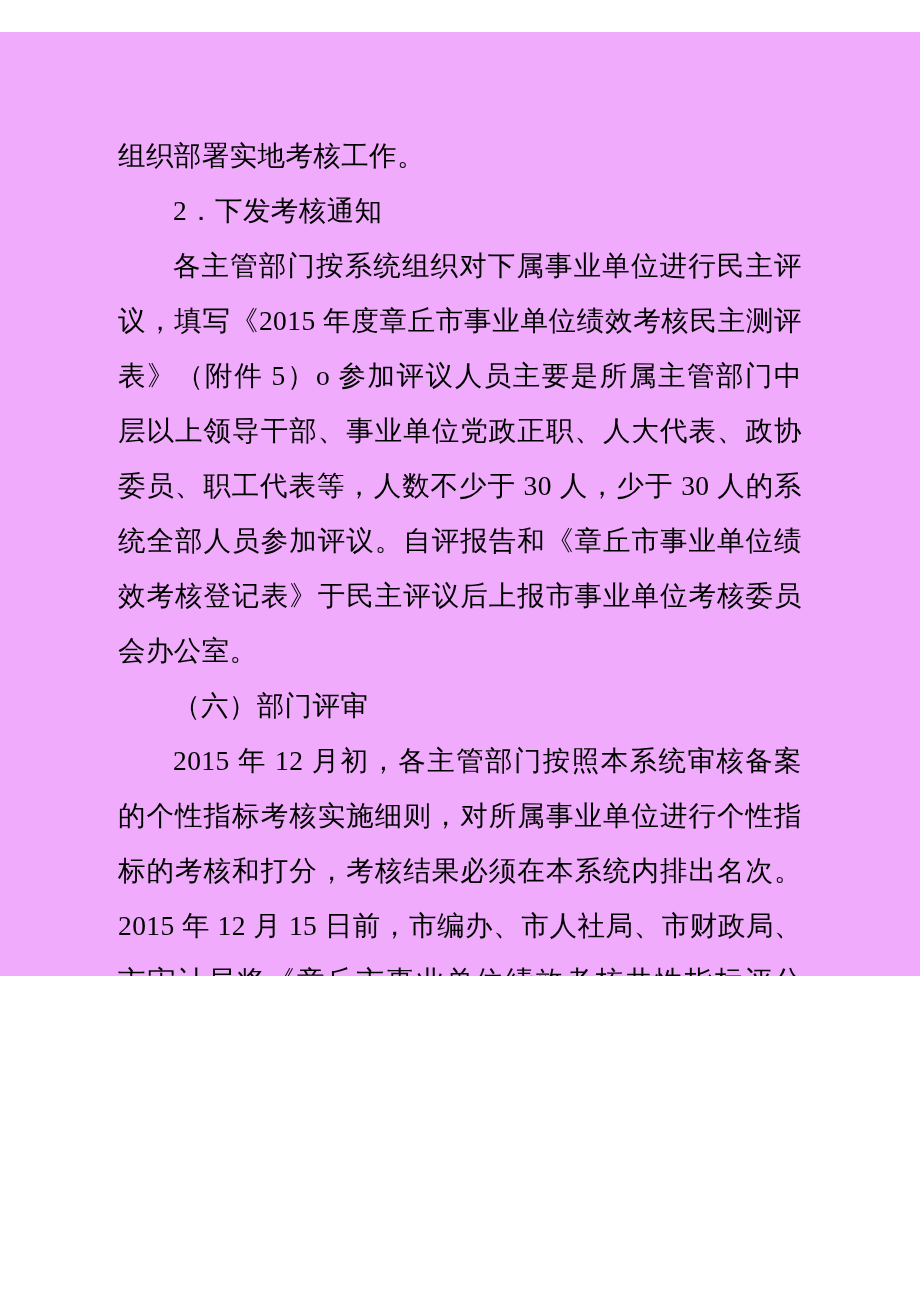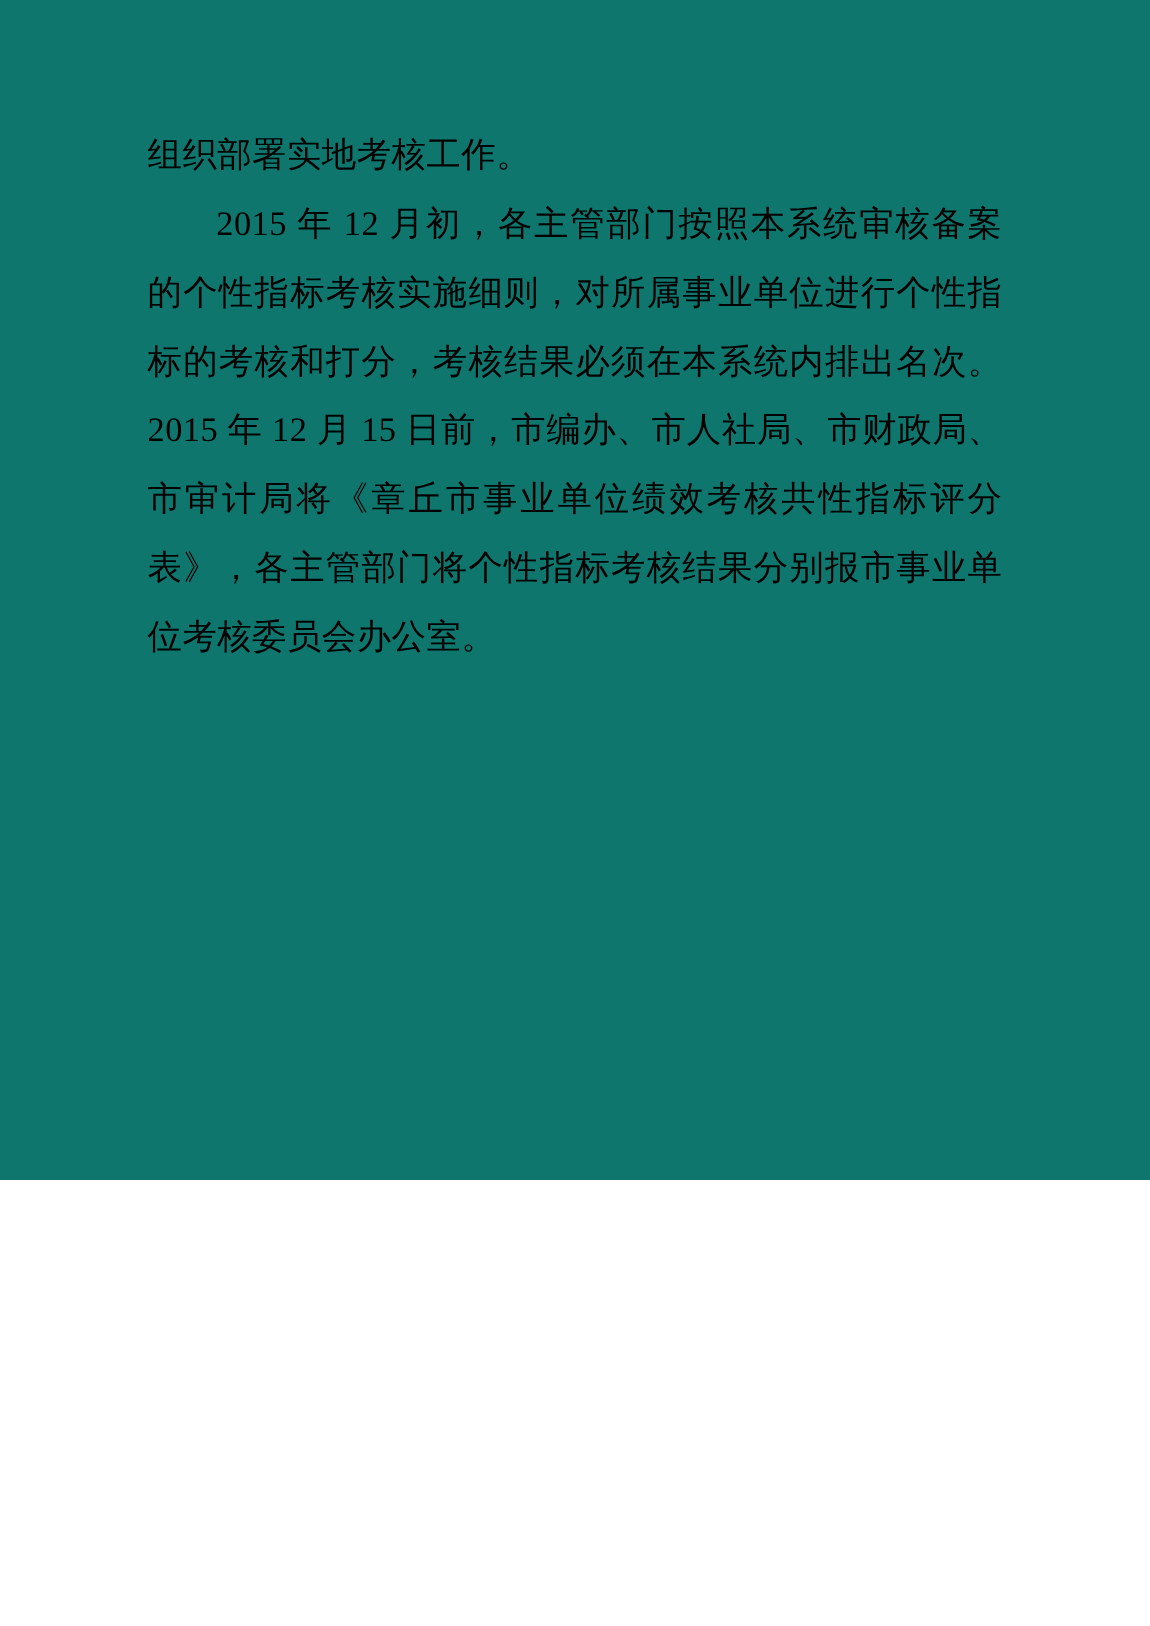--- a/index.html
+++ b/index.html
@@ -3,27 +3,28 @@
 <meta charset="utf-8">
 <style>
   html, body {
     margin: 0;
     padding: 0;
     background: #ffffff;
   }
   .page {
     width: 920px;
     height: 944px;
-    background: #0f766e;
+    background: #f0abfc;
     position: relative;
     box-sizing: border-box;
     padding: 96px 118px 40px 118px;
     font-family: "Liberation Serif", "DejaVu Serif", serif;
     color: #000000;
     overflow: hidden;
+    margin-top: 32px;
   }
   .doc-body {
     font-size: 27.5px;
     line-height: 55px;
     text-align: justify;
     text-justify: inter-ideograph;
     letter-spacing: 0.4px;
   }
   p {
     margin: 0;
@@ -35,16 +36,19 @@
   .noindent {
     text-indent: 0;
   }
 </style>
 </head>
 <body>
 
 <div class="page">
   <div class="doc-body">
     <p class="noindent">组织部署实地考核工作。</p>
+    <p class="indent2">2．下发考核通知</p>
+    <p class="indent2">各主管部门按系统组织对下属事业单位进行民主评议，填写《2015 年度章丘市事业单位绩效考核民主测评表》（附件 5）o 参加评议人员主要是所属主管部门中层以上领导干部、事业单位党政正职、人大代表、政协委员、职工代表等，人数不少于 30 人，少于 30 人的系统全部人员参加评议。自评报告和《章丘市事业单位绩效考核登记表》于民主评议后上报市事业单位考核委员会办公室。</p>
+    <p class="indent2">（六）部门评审</p>
     <p class="indent2">2015 年 12 月初，各主管部门按照本系统审核备案的个性指标考核实施细则，对所属事业单位进行个性指标的考核和打分，考核结果必须在本系统内排出名次。2015 年 12 月 15 日前，市编办、市人社局、市财政局、市审计局将《章丘市事业单位绩效考核共性指标评分表》，各主管部门将个性指标考核结果分别报市事业单位考核委员会办公室。</p>
 
   </div>
 </div>
 
 </body></html>

